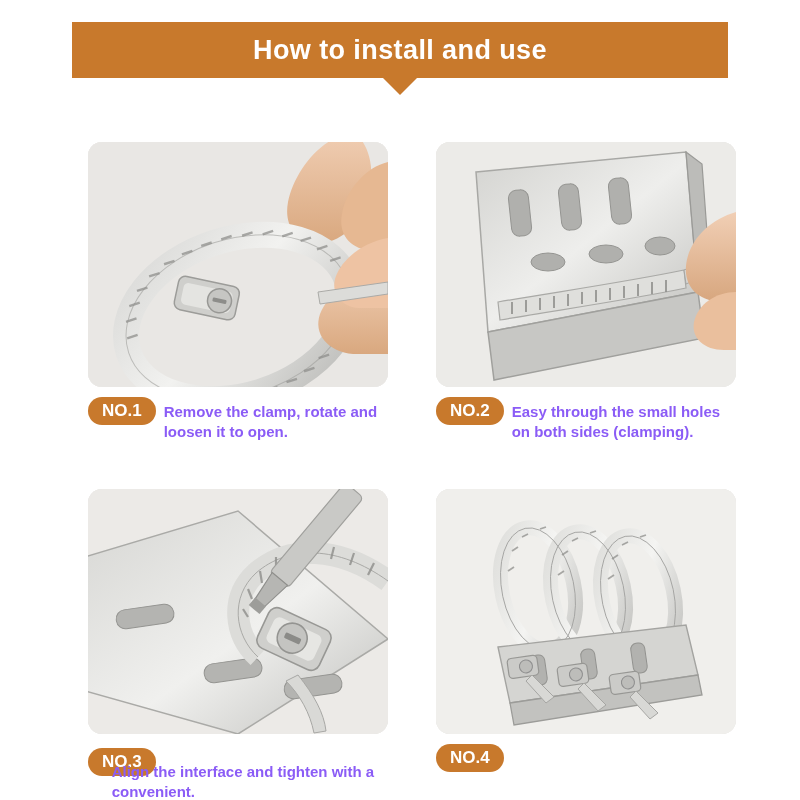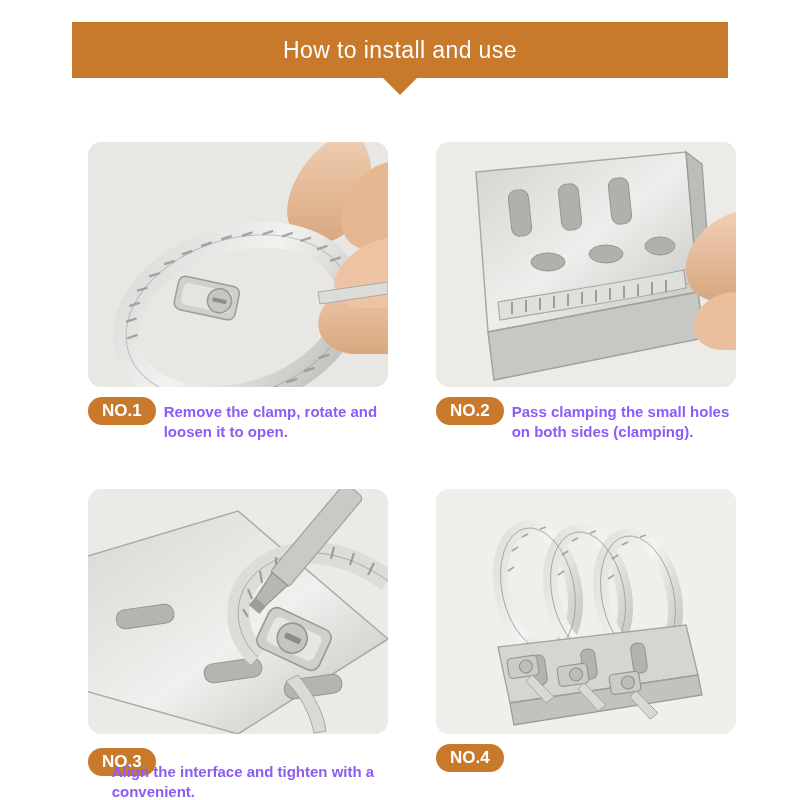--- a/index.html
+++ b/index.html
@@ -31,22 +31,22 @@
   .banner {
     background: #c8792c;
     color: #ffffff;
     height: 56px;
     display: flex;
     align-items: center;
     justify-content: center;
     letter-spacing: 0.4px;
   }
   .banner-title {
-    font-size: 23px;
-    font-weight: normal;
+    font-size: 27px;
+    font-weight: bold;
     color: #ffffff;
   }
   .banner-tail {
     position: absolute;
     left: 50%;
     transform: translateX(-50%);
     top: 56px;
     width: 0;
     height: 0;
     border-left: 17px solid transparent;
@@ -246,21 +246,21 @@
           </g>
 
           <path d="M248 128 L300 108 L300 120 L250 142 Z" fill="#d5d5d2" stroke="#a6a6a3" stroke-width="1"></path>
 
           <path d="M300 70 C272 78 252 100 250 124 C248 146 264 160 288 160 L300 160 Z" fill="url(#skin2)"></path>
           <path d="M300 150 C280 150 262 162 258 180 C255 196 268 208 288 208 L300 208 Z" fill="#eabf9d"></path>
         </svg>
       </div>
       <div class="caption">
         <span class="badge">NO.2</span>
-        <span class="cap-text">Pass clamping the small holes on both sides (clamping).</span>
+        <span class="cap-text">Easy through the small holes on both sides (clamping).</span>
       </div>
     </div>
 
     <div class="cell c3">
       <div class="photo">
         <svg width="300" height="245" viewBox="0 0 300 245">
           <defs>
             <linearGradient id="plate3" x1="0" y1="0" x2="1" y2="1">
               <stop offset="0%" stop-color="#d6d6d3"></stop>
               <stop offset="55%" stop-color="#f0f0ee"></stop>

